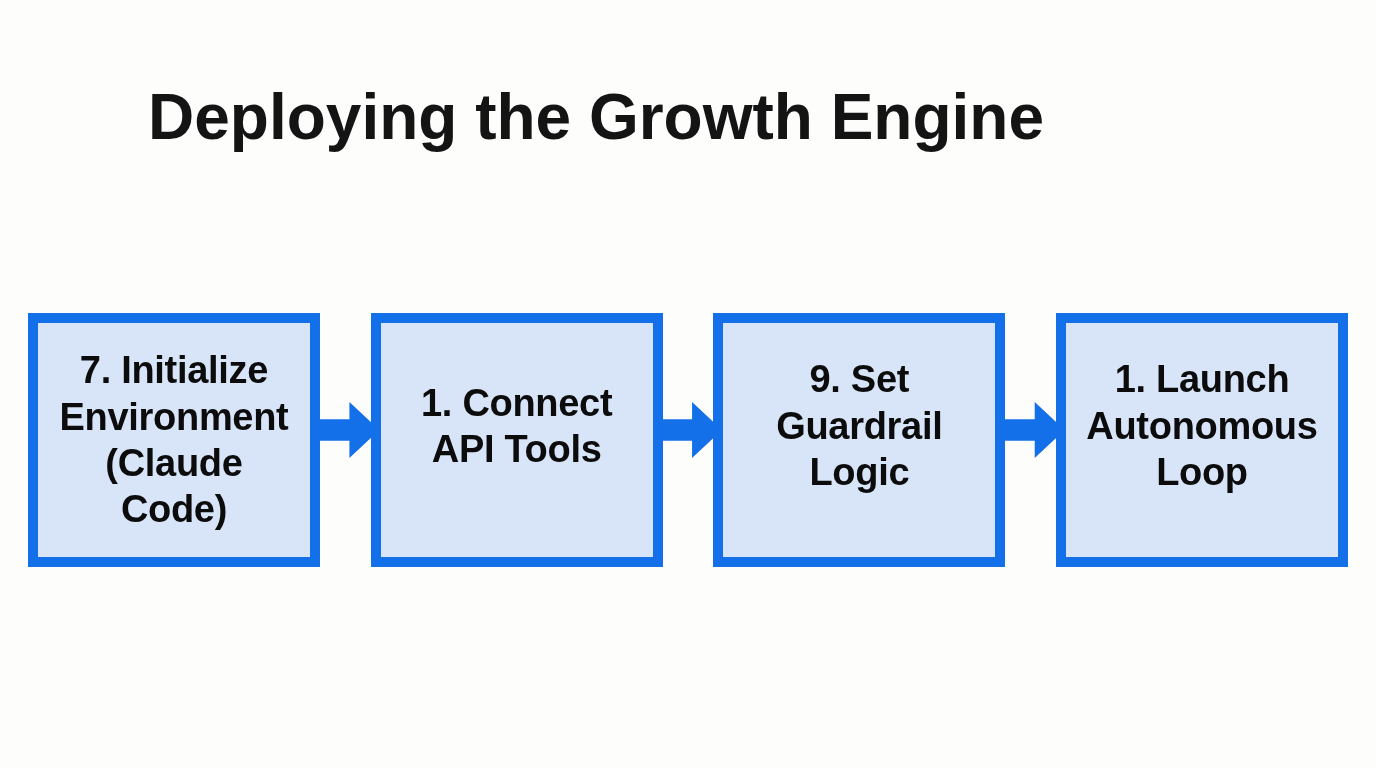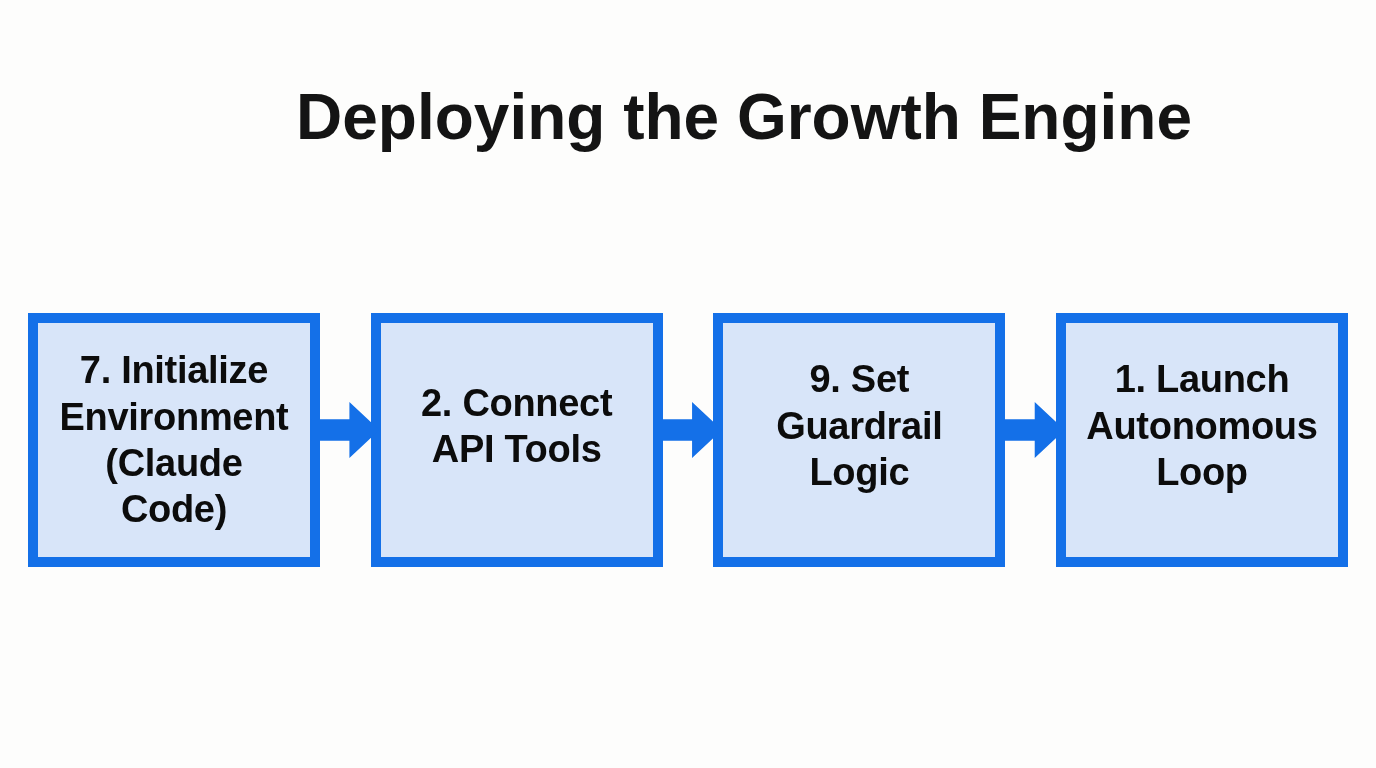--- a/index.html
+++ b/index.html
@@ -9,21 +9,21 @@
     position: relative;
     overflow: hidden;
     background: var(--background, #fdfdfc);
     font-family: "Liberation Sans", sans-serif;
   }
   .title {
     position: absolute;
     top: 80px;
     left: 0;
     width: 1192px;
-    text-align: right;
+    text-align: center;
     font-size: 64px;
     font-weight: 600;
     letter-spacing: 0;
     color: var(--title-text, #141414);
   }
   .flow {
     position: absolute;
     top: 313px;
     left: 28px;
     width: 1320px;
@@ -72,21 +72,21 @@
   <div class="box">
     <div class="label">7. Initialize
 Environment
 (Claude
 Code)</div>
   </div>
 
   <div class="arrow"></div>
 
   <div class="box nudge">
-    <div class="label">2. Connect
+    <div class="label">1. Connect
 API Tools</div>
   </div>
 
   <div class="arrow"></div>
 
   <div class="box nudge">
     <div class="label">9. Set
 Guardrail
 Logic</div>
   </div>

